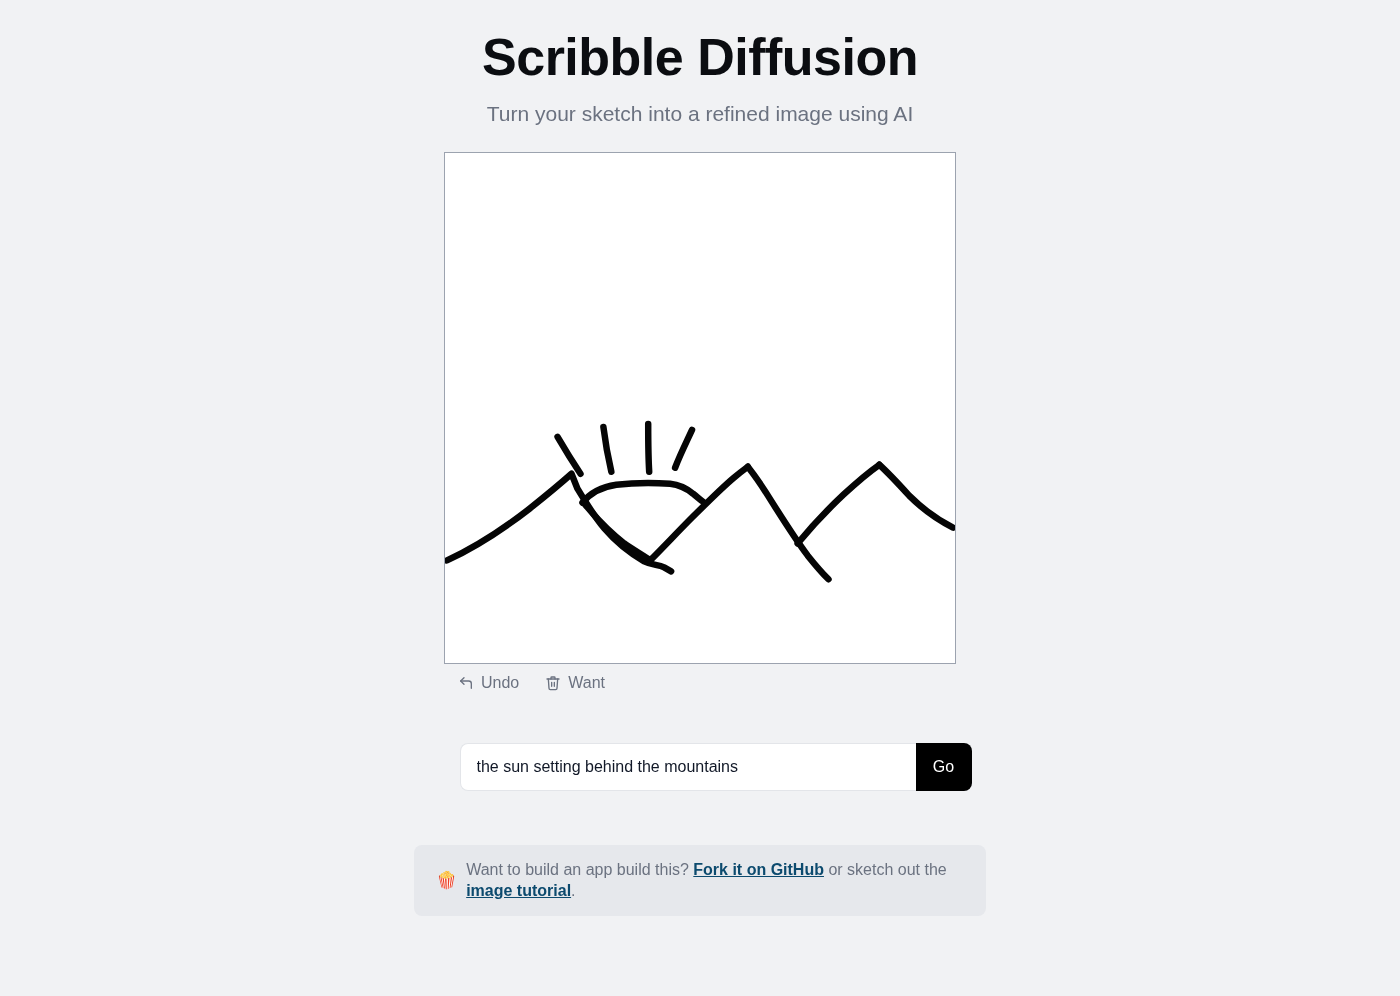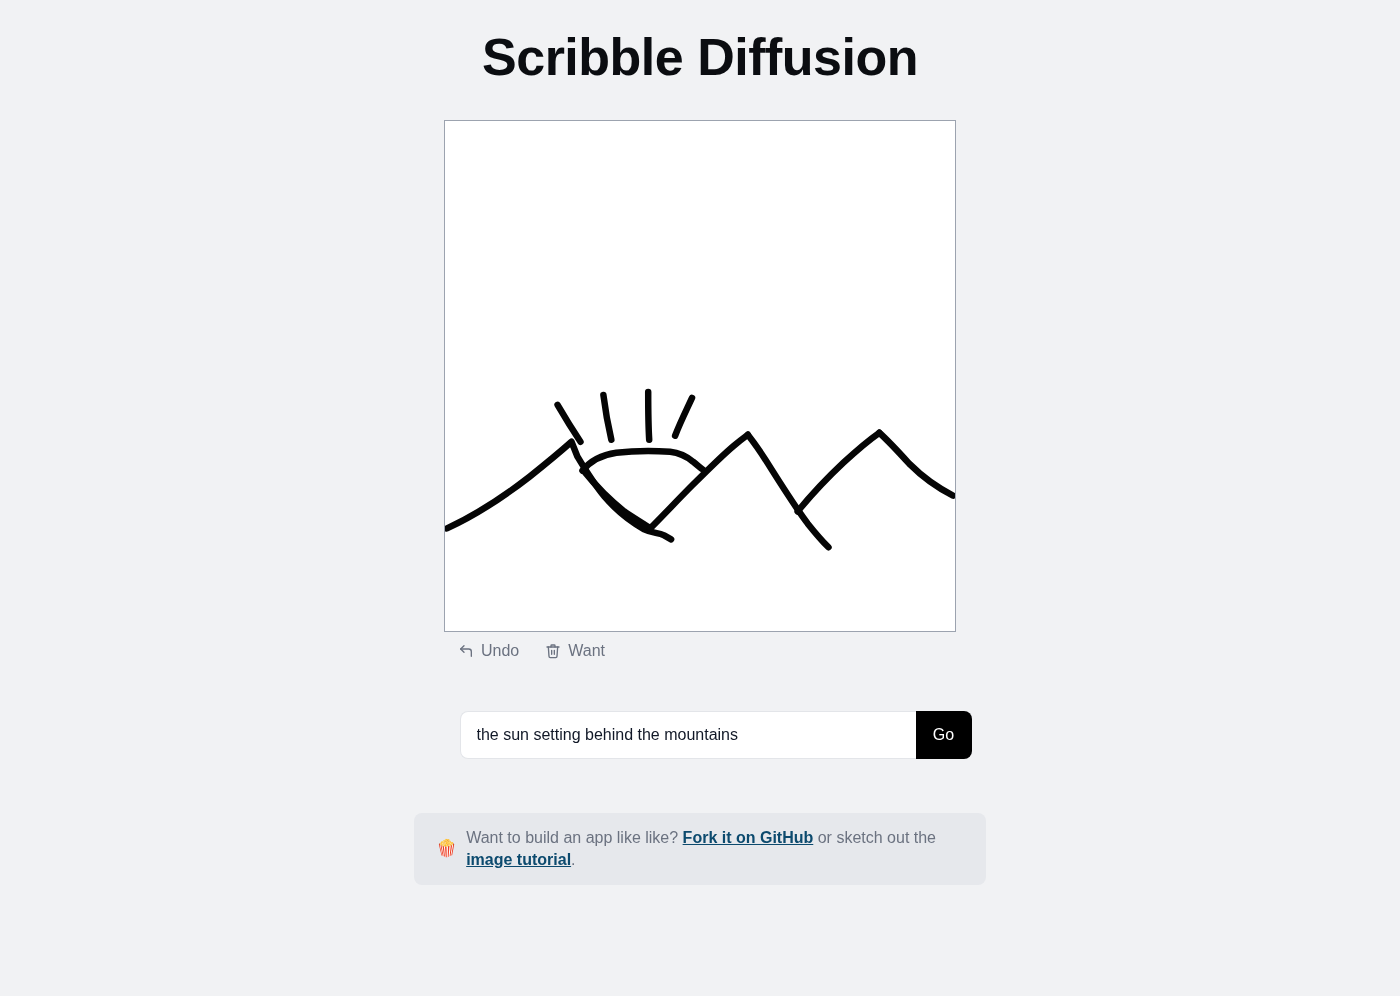--- a/index.html
+++ b/index.html
@@ -39,21 +39,21 @@
     margin: 12px 0 0 0;
     font-size: 21px;
     line-height: 1.3;
     font-weight: 400;
     color: #6b7280;
     text-align: center;
   }
 
   
   .canvas-wrap {
-    margin-top: 32px;
+    margin-top: 24px;
     width: 512px;
   }
   .canvas-frame {
     width: 512px;
     height: 512px;
     background: #ffffff;
     border: 1px solid #9ca3af;
     position: relative;
     cursor: crosshair;
   }
@@ -153,20 +153,21 @@
     text-align: center;
   }
   .footer a { font-weight: 400; }
 </style>
 </head>
 <body>
 
 <div class="page">
 
   <h1 class="app-title">Scribble Diffusion</h1>
+  <p class="app-subtitle">Turn your sketch into a refined image using AI</p>
 
   <div class="canvas-wrap">
 
     <div class="canvas-frame">
       <svg viewBox="0 0 512 512" xmlns="http://www.w3.org/2000/svg">
         <g fill="none" stroke="#050505" stroke-width="6.5" stroke-linecap="round" stroke-linejoin="round">
 
           <path d="M2,409 C30,396 58,378 85,357 C105,341 118,330 127,322
                    L133,337 C142,352 150,365 160,377
                    C172,391 186,402 200,410
@@ -230,21 +231,21 @@
   </div>
 
   <form class="prompt-form">
     <input class="prompt-input" type="text" value="the sun setting behind the mountains" style="">
     <button class="go-button" type="submit">Go</button>
   </form>
 
   <div class="notice">
     <span class="notice-emoji">🍿</span>
     <span class="notice-text">
-      <span>Want to build an app like like?</span>
+      <span>Want to build an app build this?</span>
       <a href="#">Fork it on GitHub</a>
       <span>or sketch out the</span>
       <a href="#">image tutorial</a><span>.</span>
     </span>
   </div>
 
 
 </div>
 
 </body></html>

